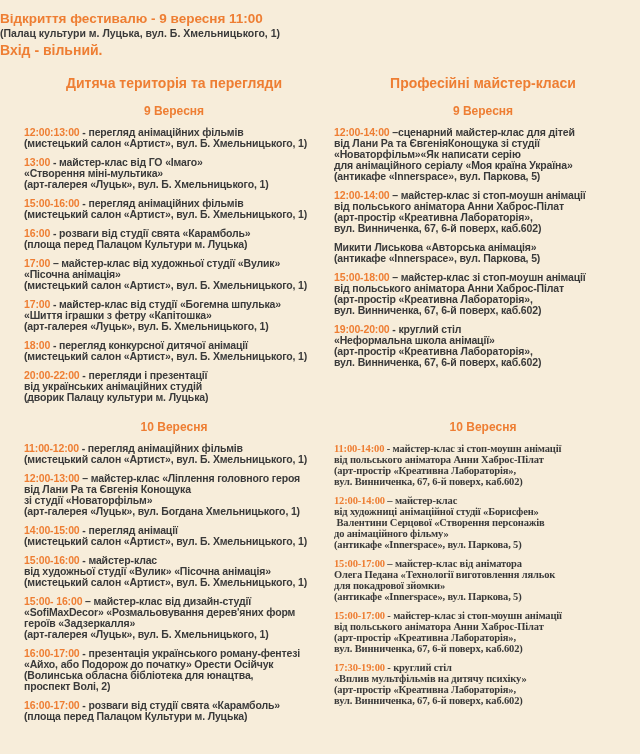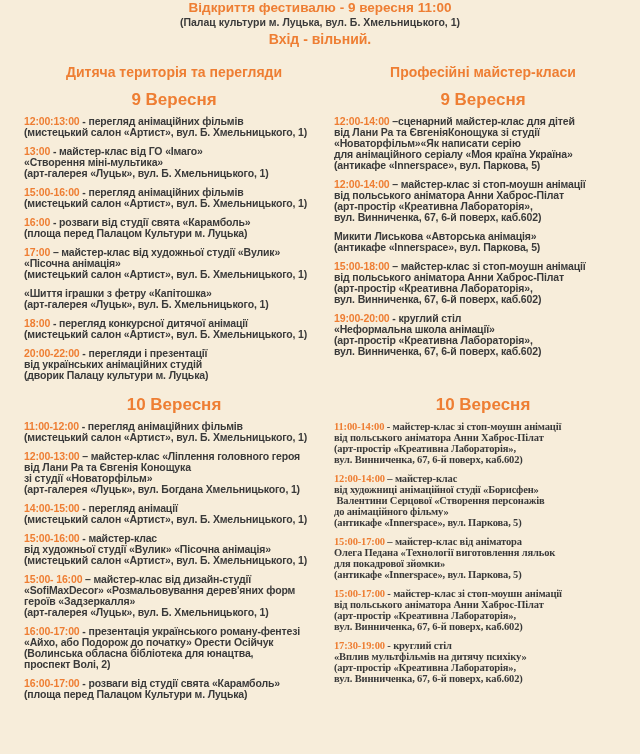--- a/index.html
+++ b/index.html
@@ -8,34 +8,34 @@
     position: relative;
     width: 640px;
     height: 754px;
     background: #f7edda;
     font-family: "Liberation Sans", sans-serif;
     font-weight: bold;
     color: #3a3a3a;
     overflow: hidden;
     margin: 0 auto;
   }
-  .header { text-align: center; }
+  .header { padding-top: 11px; }
   .header-title { color: #ee7e33; font-size: 13.5px; line-height: 15px; }
   .header-subtitle { color: #3a3a3a; font-size: 10.5px; line-height: 13px; margin-top: 1px; }
   .header-admission { color: #ee7e33; font-size: 14px; line-height: 15px; margin-top: 3px; }
 
   .grid {
     display: grid;
     grid-template-columns: 300px 1fr;
     column-gap: 10px;
     padding: 0 8px 0 24px;
     margin-top: 17px;
   }
   .col-title { text-align: center; color: #ee7e33; font-size: 14px; line-height: 16px; margin-bottom: 4px; }
-  .date-title { text-align: center; color: #ee7e33; font-size: 17px; line-height: 14px; margin: 9px 0 9px; }
+  .date-title { text-align: center; color: #ee7e33; font-size: 12px; line-height: 14px; margin: 9px 0 9px; }
   .events { }
   .event { margin-bottom: 8px; }
   .line { white-space: pre; font-size: 10.5px; line-height: 11px; letter-spacing: -0.15px; }
   .time { color: #ee7e33; }
 </style>
 </head>
 <body>
 
 <div class="page">
 
@@ -65,20 +65,21 @@
         <div class="event">
           <div class="line"><span class="time">16:00</span> - розваги від студії свята «Карамболь»</div>
           <div class="line">(площа перед Палацом Культури м. Луцька)</div>
         </div>
         <div class="event">
           <div class="line"><span class="time">17:00</span> – майстер-клас від художньої студії «Вулик»</div>
           <div class="line">«Пісочна анімація»</div>
           <div class="line">(мистецький салон «Артист», вул. Б. Хмельницького, 1)</div>
         </div>
         <div class="event">
+          <div class="line"><span class="time">17:00</span> - майстер-клас від студії «Богемна шпулька»</div>
           <div class="line">«Шиття іграшки з фетру «Капітошка»</div>
           <div class="line">(арт-галерея «Луцьк», вул. Б. Хмельницького, 1)</div>
         </div>
         <div class="event">
           <div class="line"><span class="time">18:00</span> - перегляд конкурсної дитячої анімації</div>
           <div class="line">(мистецький салон «Артист», вул. Б. Хмельницького, 1)</div>
         </div>
         <div class="event">
           <div class="line"><span class="time">20:00-22:00</span> - перегляди і презентації</div>
           <div class="line">від українських анімаційних студій</div>

